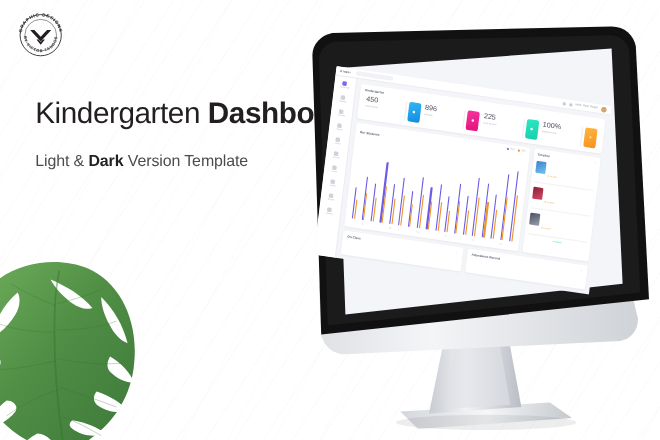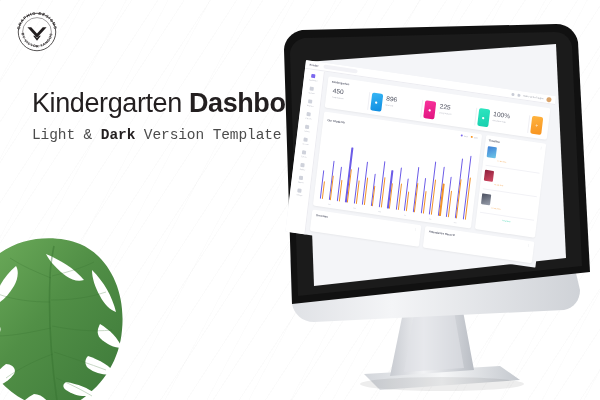--- a/index.html
+++ b/index.html
@@ -36,22 +36,22 @@
   
   .headline{
     position:absolute; left:32px; top:88px; width:300px;
   }
   .title{
     font-size:27px; line-height:1.15; color:#231f20;
     font-weight:400; letter-spacing:-0.4px; white-space:nowrap;
   }
   .title b{ font-weight:700; }
   .subtitle{
-    margin-top:8px; font-size:14.5px; color:#4c4c4c; font-weight:400;
-    letter-spacing:-0.1px; white-space:nowrap;font-family:Liberation Mono, monospace;
+    margin-top:20px; font-size:14.5px; color:#4c4c4c; font-weight:400;
+    letter-spacing:-0.1px; white-space:nowrap;
   }
   .subtitle b{ font-weight:700; color:#231f20; }
 
   
   .leaf{
     position:absolute; left:-12px; top:238px; width:150px; height:175px;
   }
   .leaf svg{ width:100%; height:100%; display:block; }
 
   

